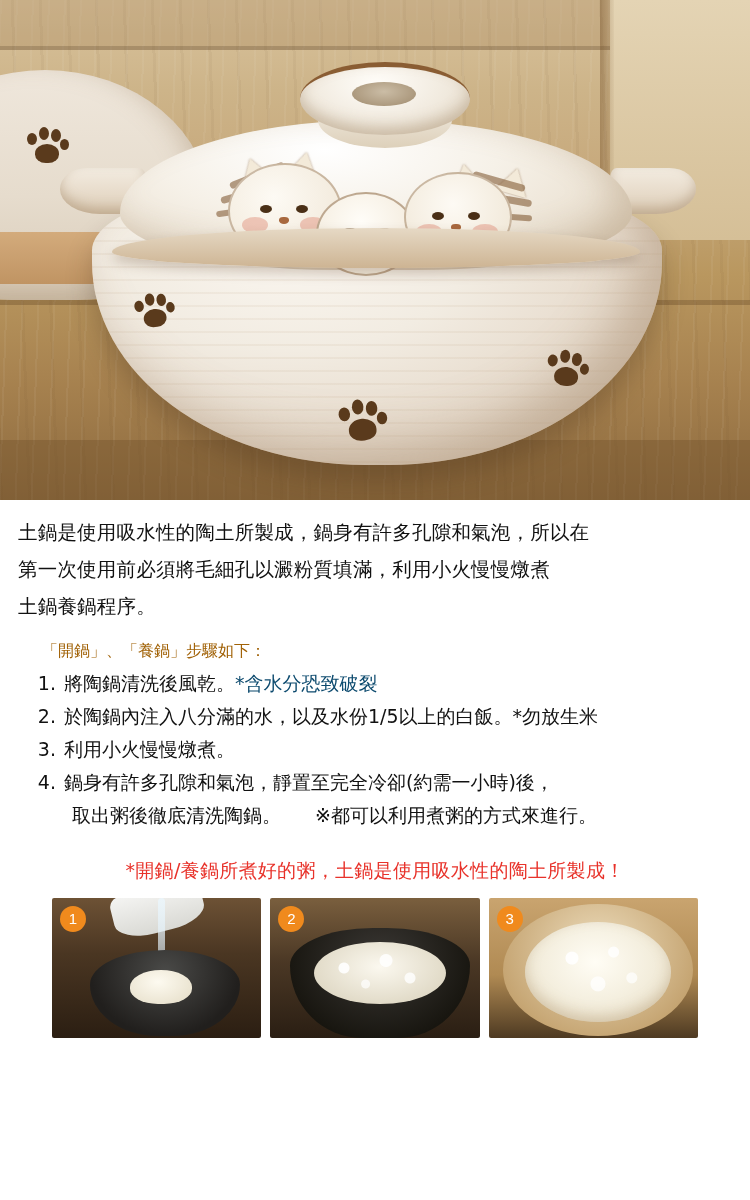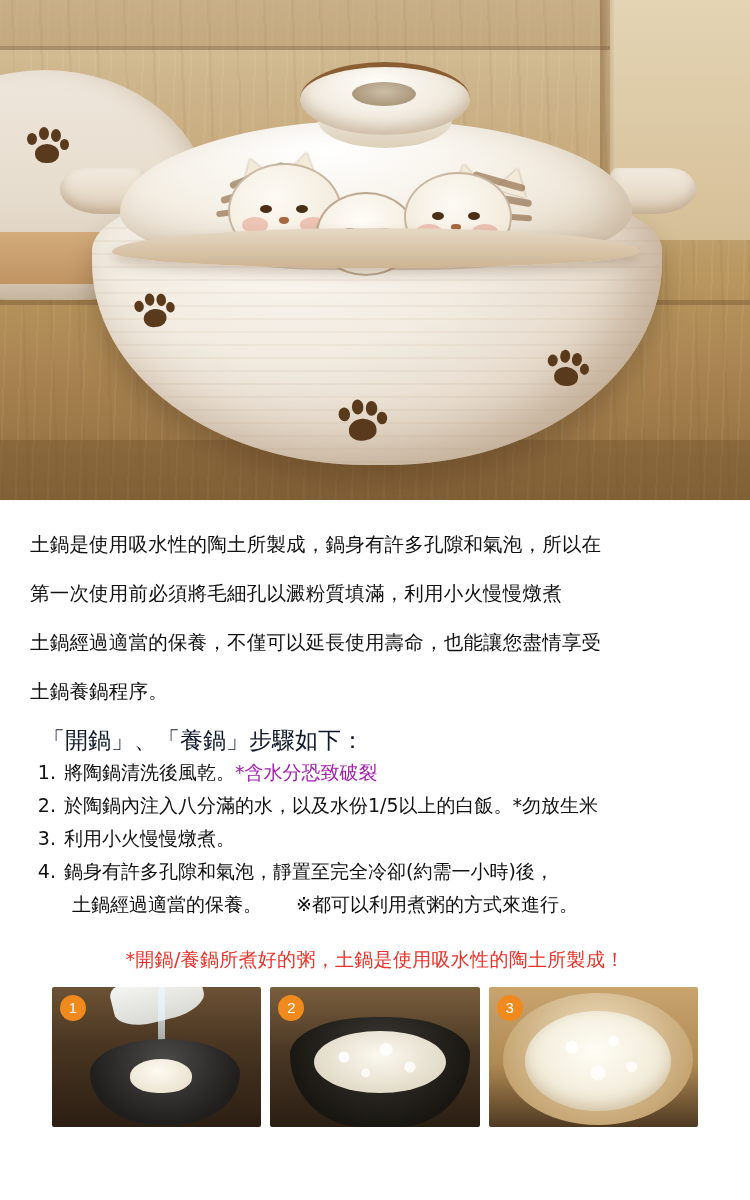--- a/index.html
+++ b/index.html
@@ -227,37 +227,37 @@
     box-sizing: border-box;
   }
   .para {
     font-size: 19.5px;
     line-height: 33px;
     letter-spacing: .2px;
     color: #111;
     margin: 0;
     padding: 4px 0 0 0;
   }
-  .para p { margin: 16px; }
+  .para p { margin: 4px; }
 
   .steps-title {
-    font-size: 23px;
+    font-size: 16px;
     line-height: 32px;
     margin: 12px 0 0 28px;
-    color: #0f172a;
+    color: #a16207;
   }
   ol.steps {
     margin: 0 0 0 26px;
     padding: 0 0 0 22px;
     font-size: 19px;
     line-height: 33px;
     color: #111;
   }
   ol.steps li { padding-left: 2px; }
-  .warn { color: #a21caf; }
+  .warn { color: #0c4a6e; }
   .sub-line {
     display: block;
     margin-left: 8px;
   }
   .note-inline { margin-left: 34px; }
 
   .highlight {
     text-align: center;
     color: #e8322a;
     font-size: 19px;
@@ -469,40 +469,39 @@
       <span class="pad t2"></span>
       <span class="pad t3"></span>
       <span class="pad t4"></span>
   </div>
 </div>
 
 <div class="content">
   <div class="para">
     <p>土鍋是使用吸水性的陶土所製成，鍋身有許多孔隙和氣泡，所以在</p>
     <p>第一次使用前必須將毛細孔以澱粉質填滿，利用小火慢慢燉煮</p>
-    <p>土鍋經過適當的保養，不僅可以延長使用壽命，也能讓您盡情享受</p>
     <p>土鍋養鍋程序。</p>
   </div>
 
   <div class="steps-title">「開鍋」、「養鍋」步驟如下：</div>
 
   <ol class="steps">
     <li>
       <span>將陶鍋清洗後風乾。</span><span class="warn">*含水分恐致破裂</span>
     </li>
     <li>
       <span>於陶鍋內注入八分滿的水，以及水份1/5以上的白飯。*勿放生米</span>
     </li>
     <li>
       <span>利用小火慢慢燉煮。</span>
     </li>
     <li>
       <span>鍋身有許多孔隙和氣泡，靜置至完全冷卻(約需一小時)後，</span>
       <span class="sub-line">
-        <span>土鍋經過適當的保養。</span><span class="note-inline">※都可以利用煮粥的方式來進行。</span>
+        <span>取出粥後徹底清洗陶鍋。</span><span class="note-inline">※都可以利用煮粥的方式來進行。</span>
       </span>
     </li>
   </ol>
 
   <div class="highlight">*開鍋/養鍋所煮好的粥，土鍋是使用吸水性的陶土所製成！</div>
 </div>
 
 <div class="thumbs">
   <div class="thumb">
     <div class="t1bg"></div>

